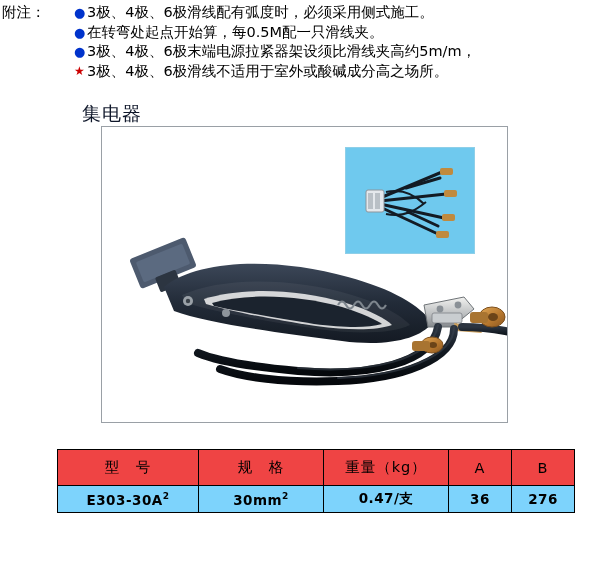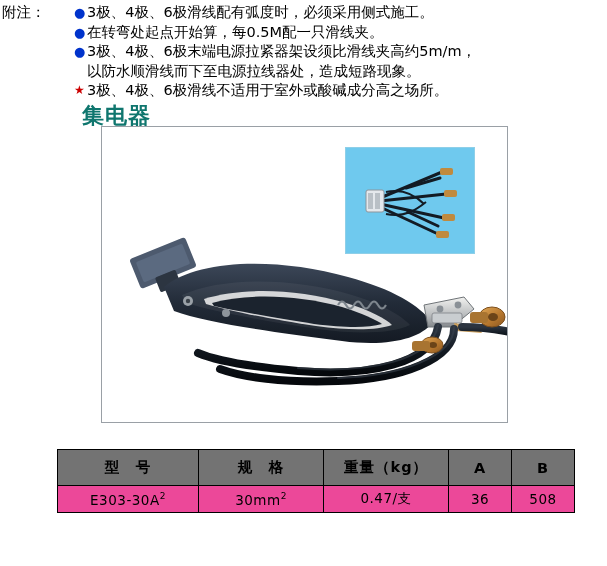--- a/index.html
+++ b/index.html
@@ -60,23 +60,23 @@
   }
   .note-text {
     flex: 1;
   }
 
   
   .section-title {
     position: absolute;
     left: 82px;
     top: 101px;
-    font-size: 22px;
-    font-weight: bold;
-    color: #0f766e;
+    font-size: 19px;
+    font-weight: normal;
+    color: #0f172a;
     letter-spacing: 1px;
     font-family: "DejaVu Sans", "Liberation Sans", sans-serif;
   }
 
   
   .photo-frame {
     position: absolute;
     left: 101px;
     top: 126px;
     width: 405px;
@@ -120,31 +120,32 @@
     font-family: "DejaVu Sans", "Liberation Sans", sans-serif;
   }
   .spec-table th, .spec-table td {
     border: 1px solid #000000;
     text-align: center;
     font-size: 13.5px;
     font-weight: normal;
     padding: 0;
   }
   .spec-table thead th {
-    background: #737373;
+    background: #ef4444;
     height: 35px;
-    font-weight: bold;
+    font-weight: normal;
     font-size: 14.5px;
     letter-spacing: 1px;
   }
   .spec-table tbody td {
     height: 26px;
-    background: #ec4899;
+    background: #7dd3fc;
     font-size: 13.5px;
     letter-spacing: 0.5px;
+    font-weight: bold;
   }
   .col-model { width: 140px; }
   .col-spec  { width: 124px; margin-left: 27px; }
   .col-weight{ width: 124px; }
   .col-a     { width: 62px; }
   .col-b     { width: 62px; }
   .sup2 {
     font-size: 9px;
     vertical-align: super;
   }
@@ -164,24 +165,20 @@
     <div class="note-row">
       <span class="note-bullet">●</span>
       <span class="note-text">在转弯处起点开始算，每0.5M配一只滑线夹。</span>
     </div>
 
     <div class="note-row">
       <span class="note-bullet">●</span>
       <span class="note-text">3极、4极、6极末端电源拉紧器架设须比滑线夹高约5m/m，</span>
     </div>
 
-    <div class="note-row">
-      <span class="note-bullet">&nbsp;</span>
-      <span class="note-text">以防水顺滑线而下至电源拉线器处，造成短路现象。</span>
-    </div>
 
     <div class="note-row">
       <span class="note-bullet star">★</span>
       <span class="note-text">3极、4极、6极滑线不适用于室外或酸碱成分高之场所。</span>
     </div>
 
   </div>
 </div>
 
 <div class="section-title">集电器</div>
@@ -307,16 +304,16 @@
       <th class="col-a">A</th>
       <th class="col-b">B</th>
     </tr>
   </thead>
   <tbody>
     <tr>
       <td><span>E303-30A</span><span class="sup2">2</span></td>
       <td><span>30mm</span><span class="sup2">2</span></td>
       <td>0.47/支</td>
       <td>36</td>
-      <td>508</td>
+      <td>276</td>
     </tr>
   </tbody>
 </table>
 
 </body></html>

